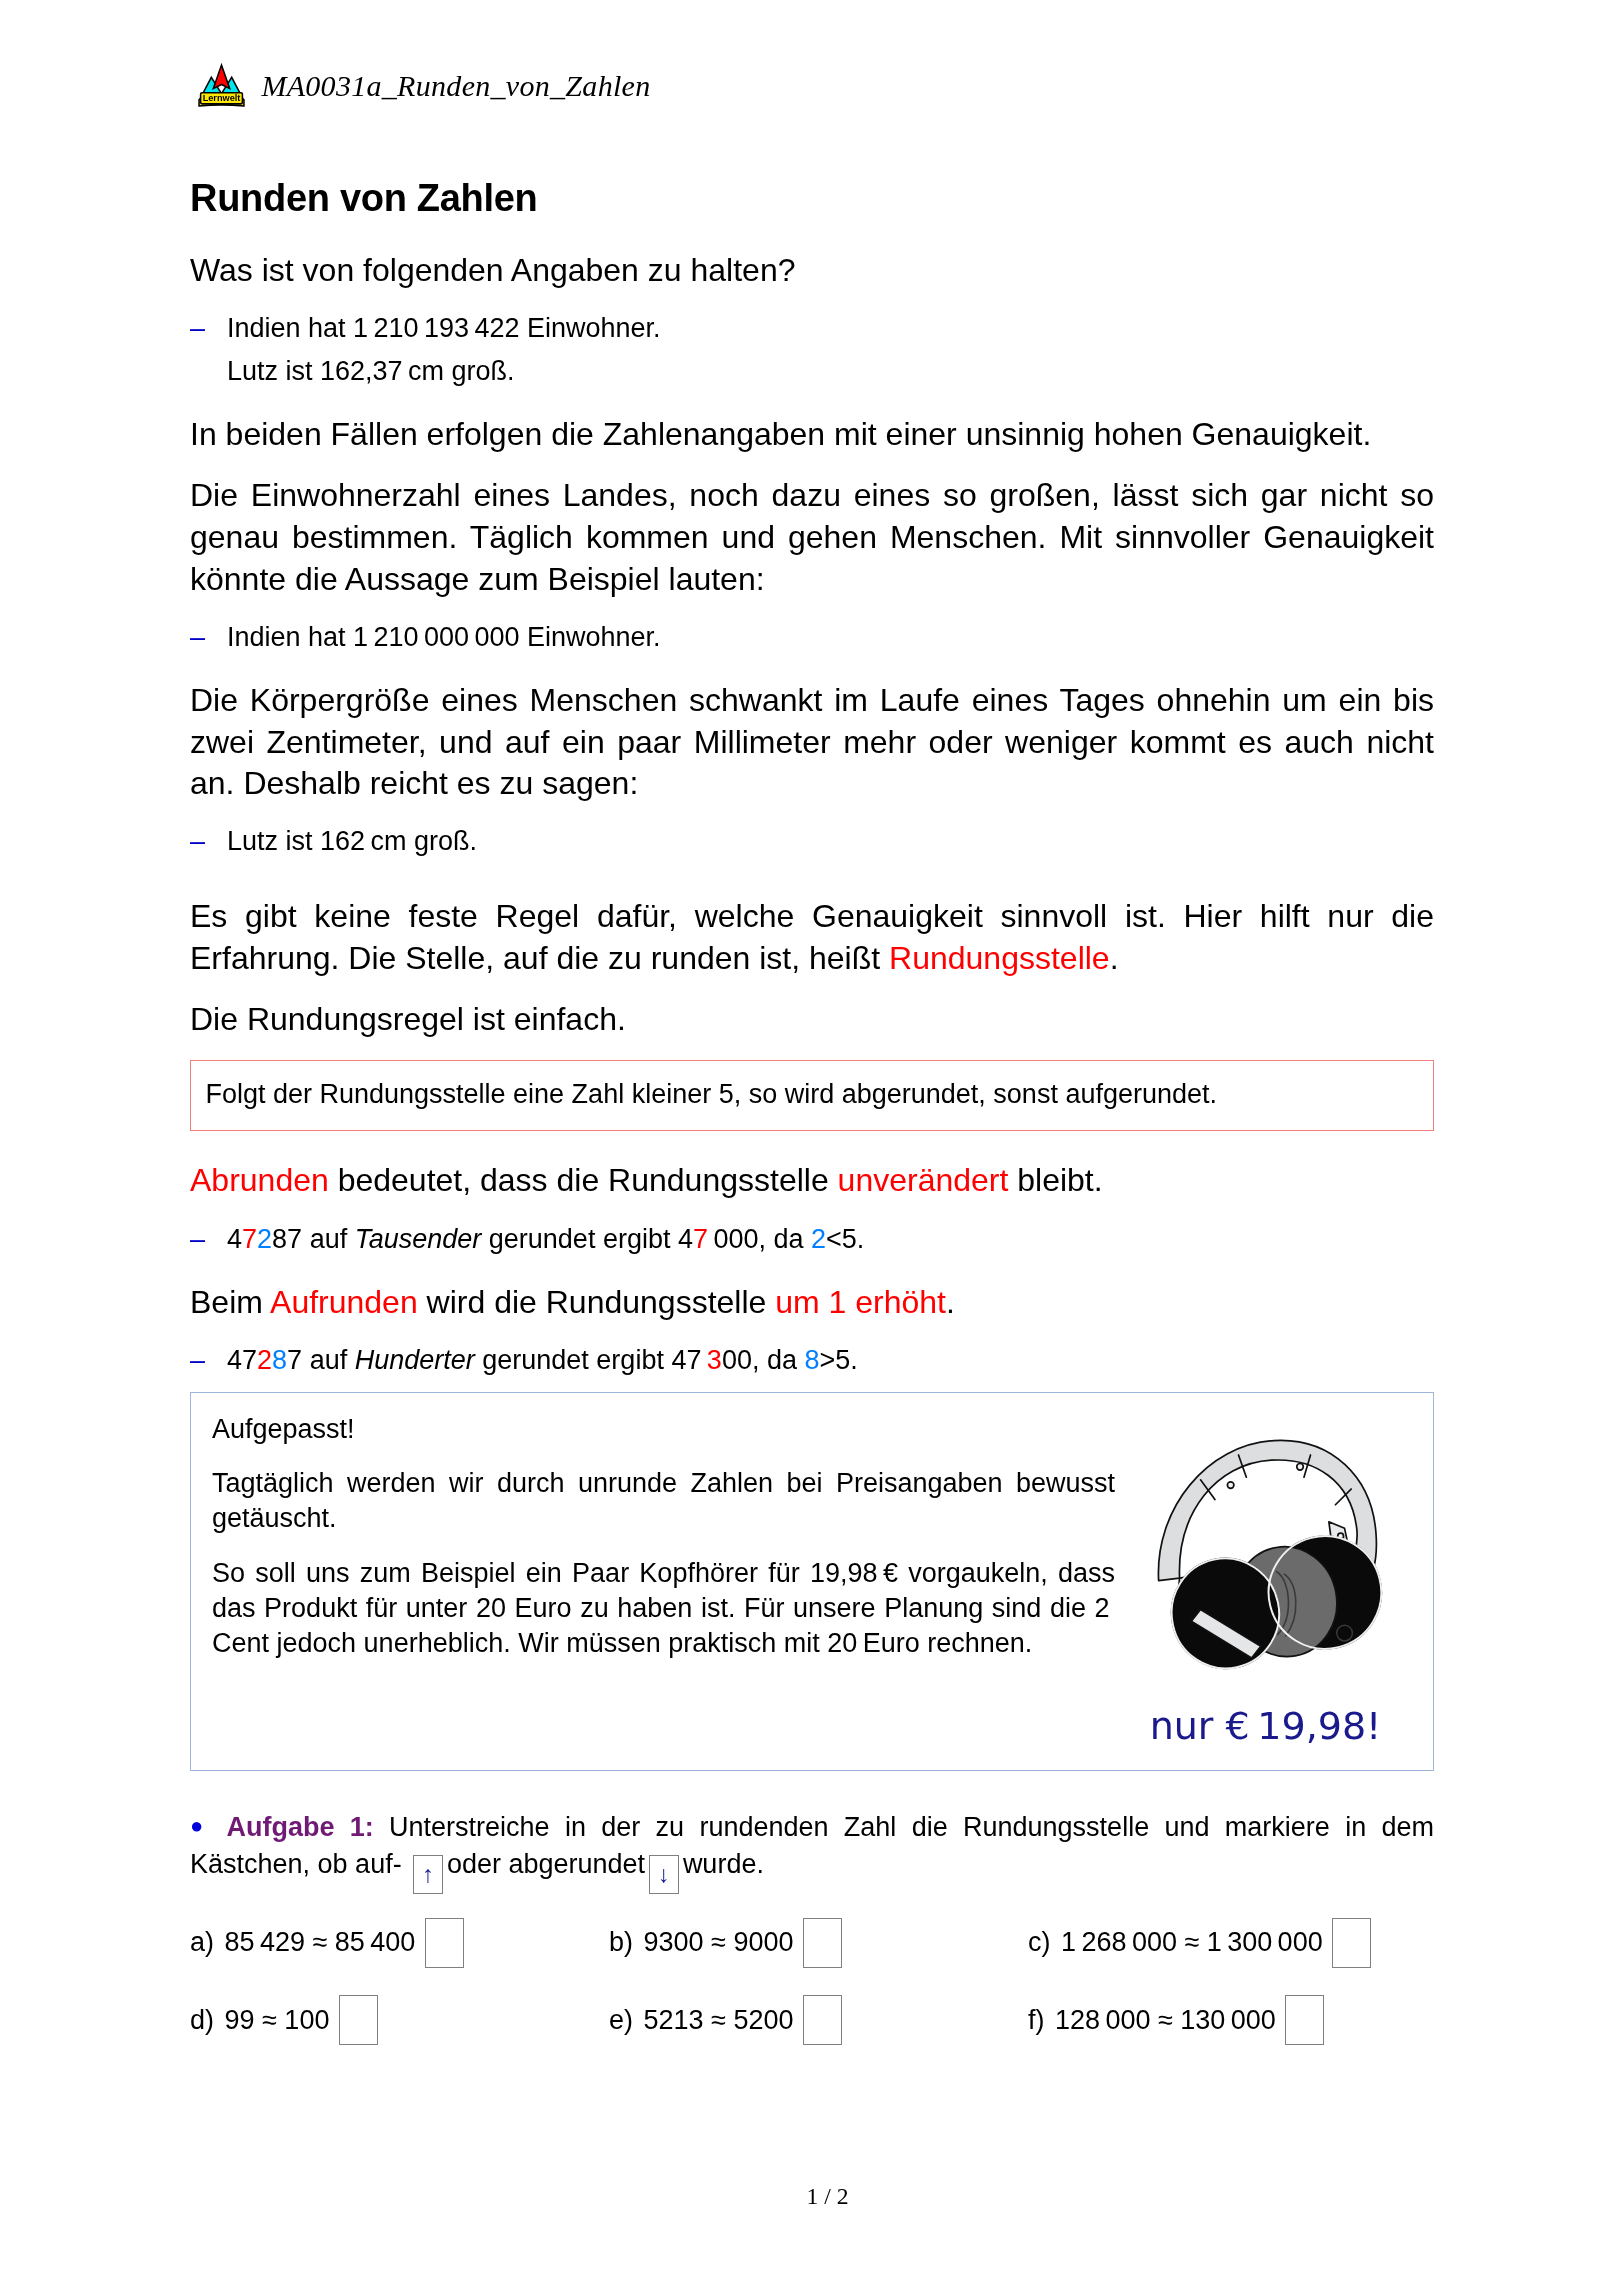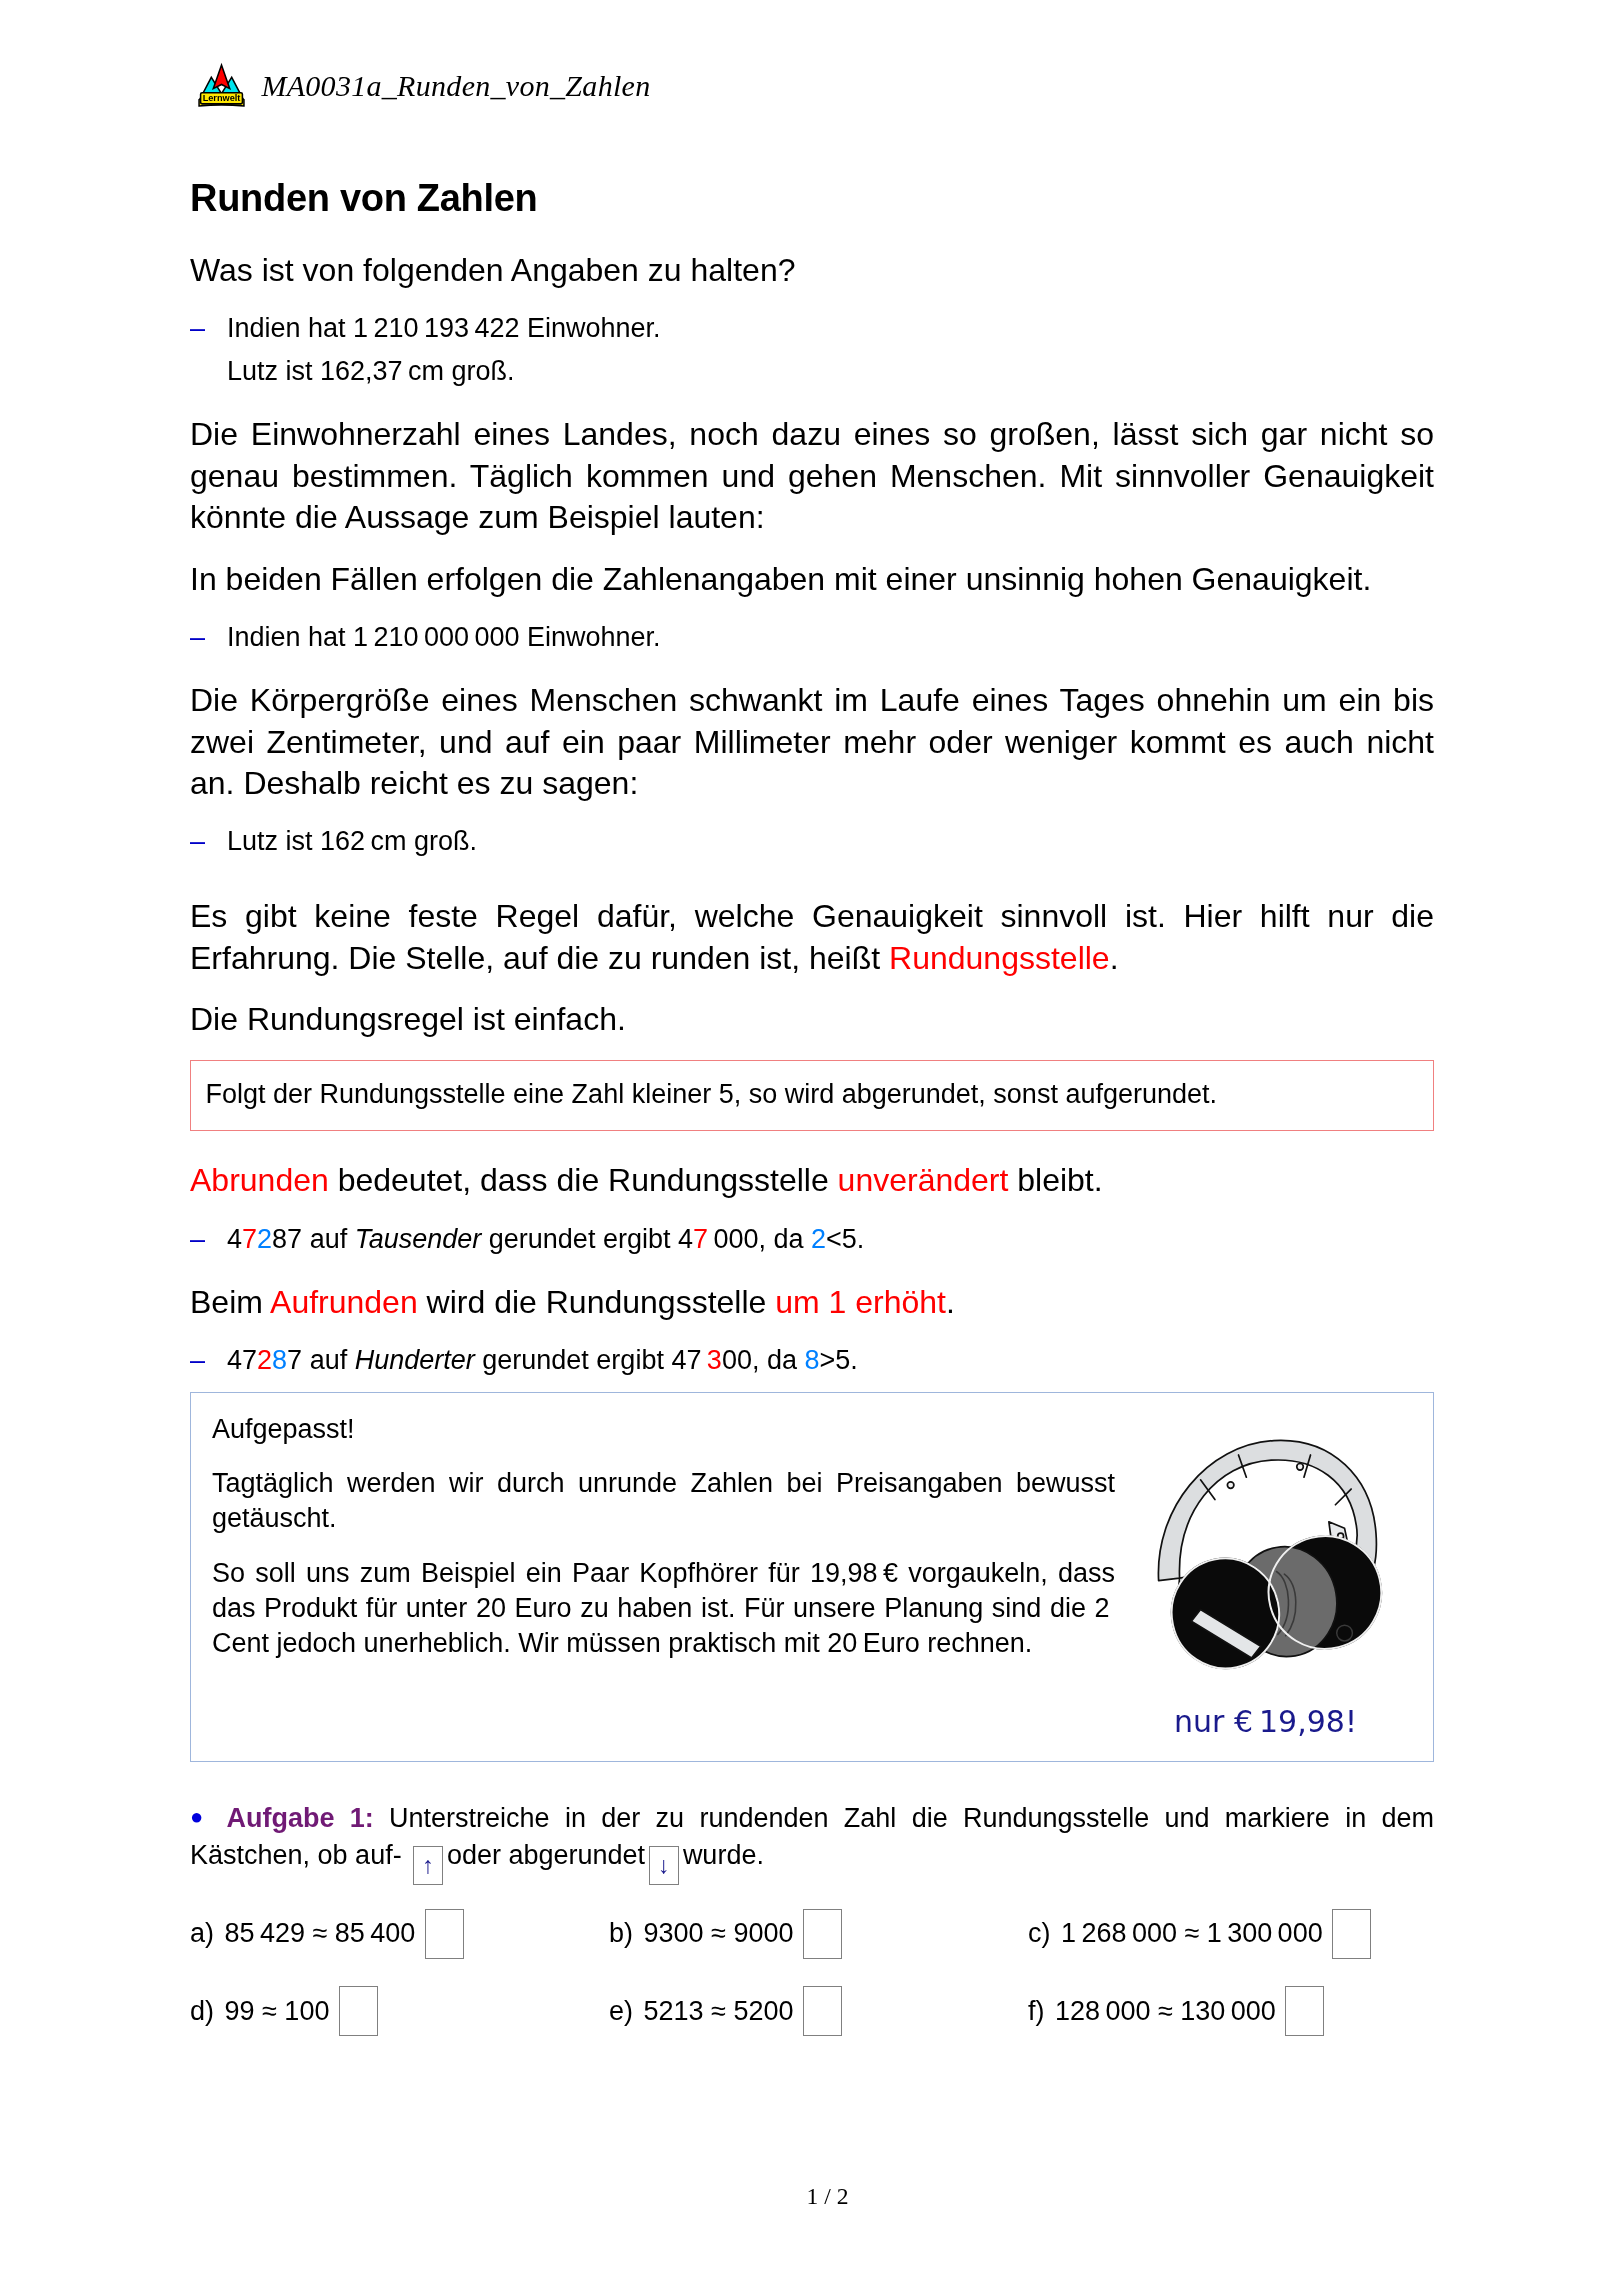--- a/index.html
+++ b/index.html
@@ -104,21 +104,21 @@
     flex:0 0 288px;
     display:flex;
     flex-direction:column;
     align-items:center;
     justify-content:flex-start;
     padding-top:5.2px;
   }
   .headphones { width:262px; height:275px; display:block; }
   .price {
     margin-top:11.8px;
-    font-size:30px;
+    font-size:38px;
     color:#1a1a8c;
     font-family:"DejaVu Sans", sans-serif;
     white-space:nowrap;
   }
 
   
   .task-intro {
     font-size:27px;
     line-height:1.38;
     margin:38px 0 13px 0;
@@ -207,23 +207,23 @@
     <h1 class="doc-title">Runden von Zahlen</h1>
 
     <p class="para nojust">Was ist von folgenden Angaben zu halten?</p>
 
     <div class="dash-item">
       <span class="dash-mark">–</span>
       <span class="dash-body">Indien hat 1 210 193 422 Einwohner.</span>
     </div>
     <div class="dash-indent sp-m">Lutz ist 162,37 cm groß.</div>
 
+    <p class="para nojust">In beiden Fällen erfolgen die Zahlenangaben mit einer unsinnig hohen Genauigkeit.</p>
+
     <p class="para">Die Einwohnerzahl eines Landes, noch dazu eines so großen, lässt sich gar nicht so genau bestimmen. Täglich kommen und gehen Menschen. Mit sinnvoller Genauigkeit könnte die Aussage zum Beispiel lauten:</p>
-
-    <p class="para nojust">In beiden Fällen erfolgen die Zahlenangaben mit einer unsinnig hohen Genauigkeit.</p>
 
     <div class="dash-item sp-m">
       <span class="dash-mark">–</span>
       <span class="dash-body">Indien hat 1 210 000 000 Einwohner.</span>
     </div>
 
     <p class="para">Die Körpergröße eines Menschen schwankt im Laufe eines Tages ohnehin um ein bis zwei Zentimeter, und auf ein paar Millimeter mehr oder weniger kommt es auch nicht an. Deshalb reicht es zu sagen:</p>
 
     <div class="dash-item sp-l">
       <span class="dash-mark">–</span>

